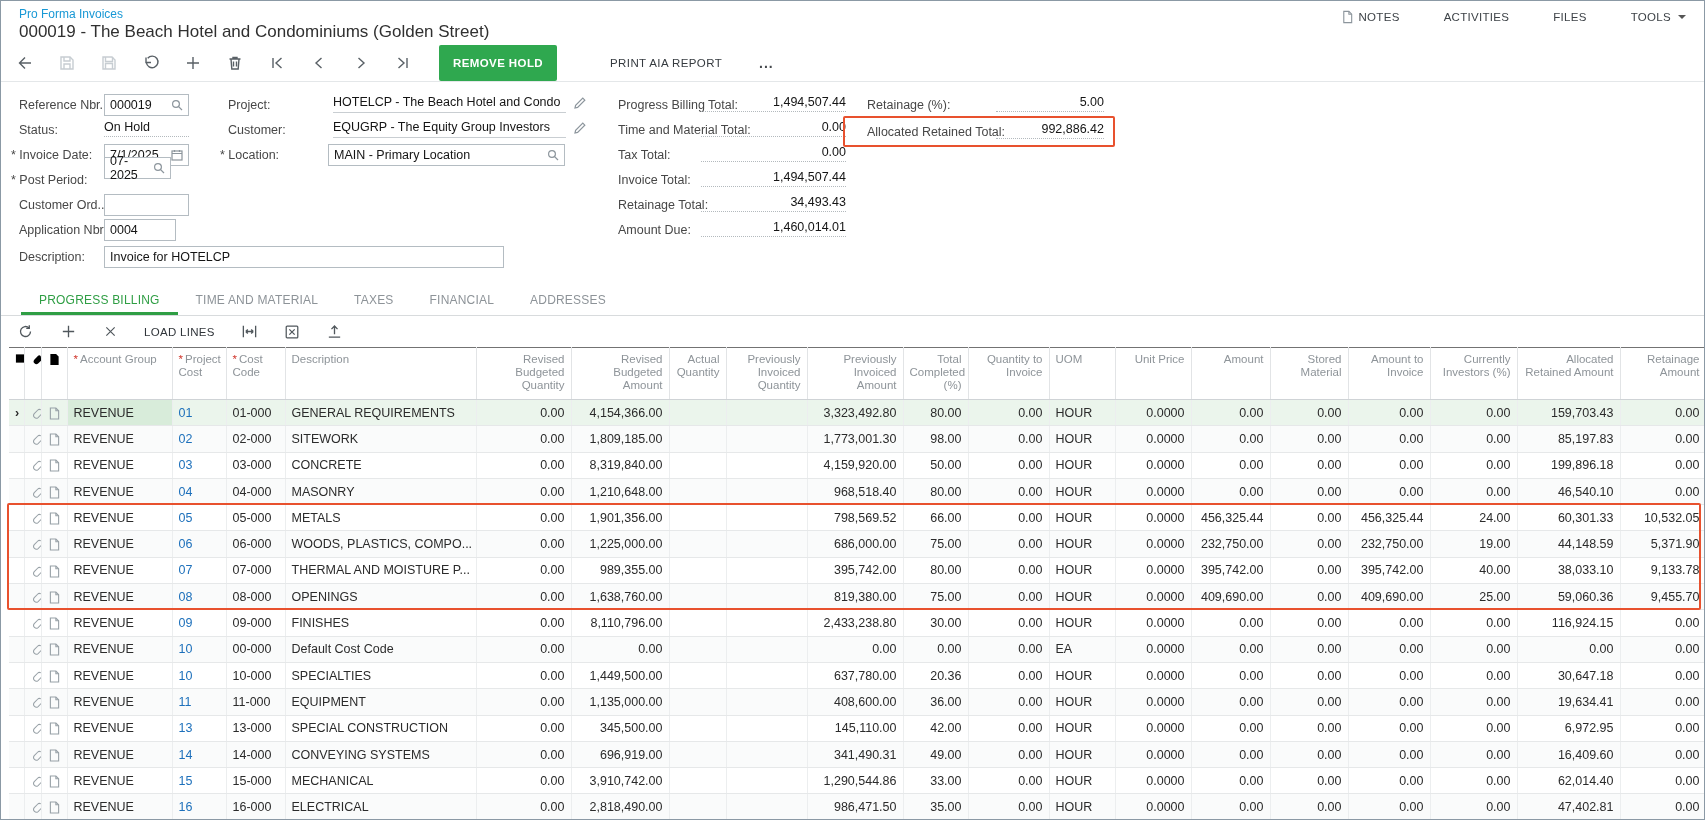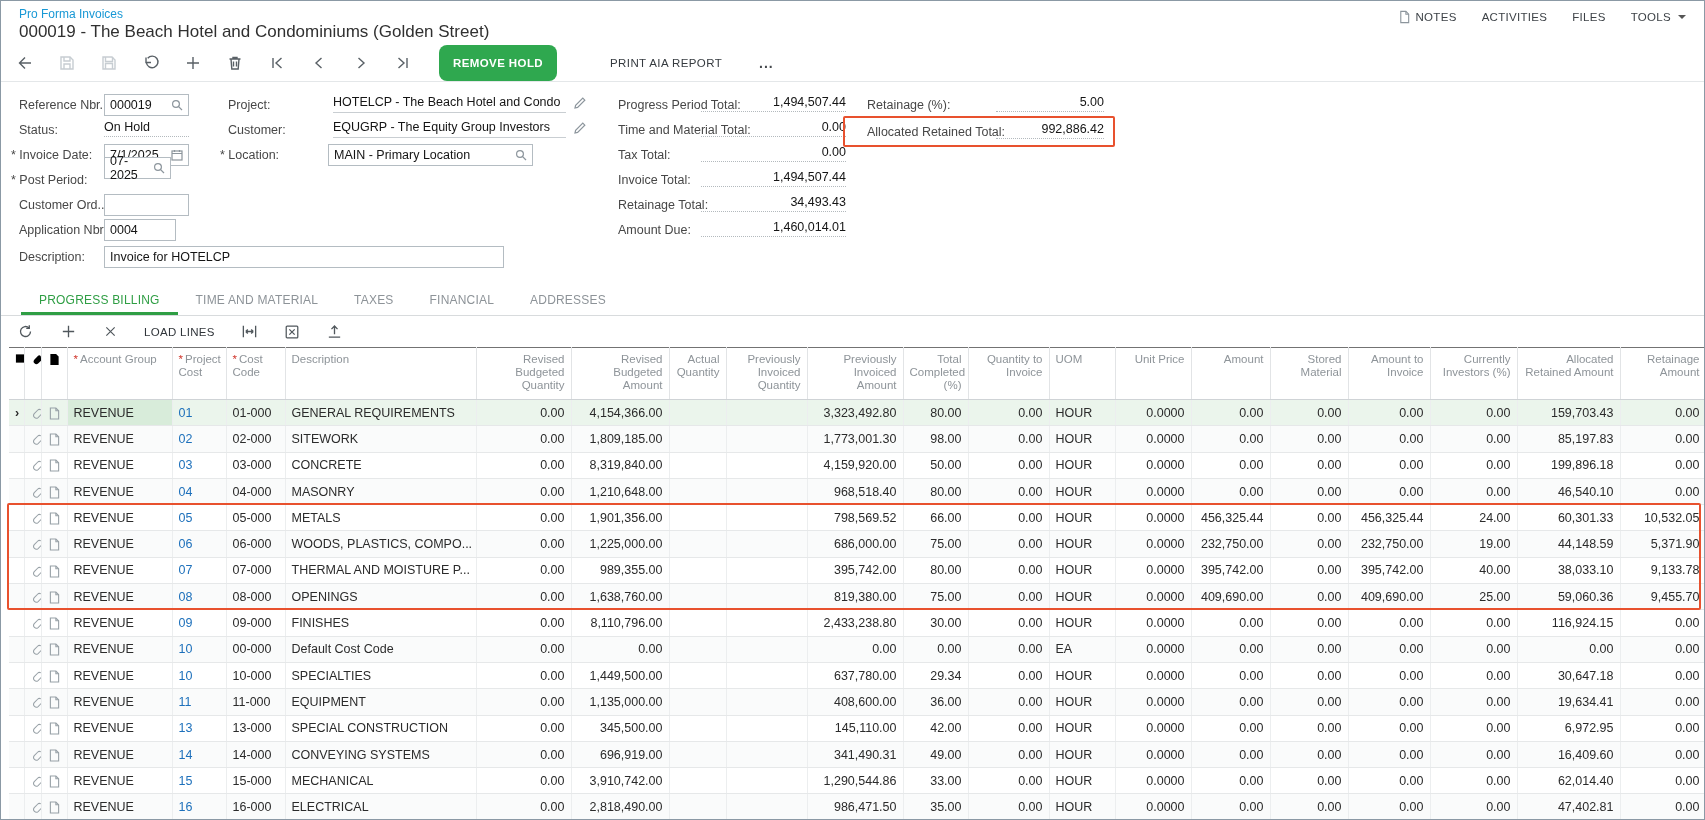--- a/index.html
+++ b/index.html
@@ -4,35 +4,35 @@
 <style>
   * { margin:0; padding:0; box-sizing:border-box; }
   html,body { background:#e9ebed; }
   .screen {
     position:relative; width:1705px; height:820px; margin:0 auto;
     background:#fff; border:1px solid #8b99a5; overflow:hidden;
     font-family:"Liberation Sans", sans-serif; color:#2b2b2b;
   }
   
   .breadcrumb { position:absolute; left:18px; top:6px; font-size:12px; color:#1898d5; cursor:pointer; }
-  .quicklinks { position:absolute; right:18px; top:9px; display:flex; gap:25px; align-items:center;
+  .quicklinks { position:absolute; right:18px; top:9px; display:flex; gap:44px; align-items:center;
                 font-size:11.5px; color:#3d4247; letter-spacing:.3px; }
   .quicklinks .ql { display:flex; align-items:center; gap:5px; cursor:pointer; }
   .caret-down { width:0; height:0; border-left:4px solid transparent; border-right:4px solid transparent;
                 border-top:4px solid #555; margin-left:2px; }
   .page-title { position:absolute; left:18px; top:21px; font-size:17px; color:#303030;text-align:right; }
 
   
   .toolbar { position:absolute; left:0; right:0; top:44px; height:37px; display:flex; align-items:center;
              padding-left:14px; gap:23px; border-bottom:1px solid #e4e7e9; background:#fff; }
   .tbtn { width:19px; height:19px; display:flex; align-items:center; justify-content:center; cursor:pointer; flex:0 0 auto; }
   .tbtn svg { stroke:#596066; fill:none; stroke-width:1.4; }
   .tbtn.disabled svg { stroke:#c7cdd2; }
   .btn-green { background:#2fa84f; color:#fff; font-size:11.5px; font-weight:bold; letter-spacing:.4px;
-               padding:12px 14px; border:none; border-radius:8px; cursor:pointer; margin-left:4px; flex:0 0 auto;}
+               padding:12px 14px; border:none; border-radius:2px; cursor:pointer; margin-left:4px; flex:0 0 auto;}
   .btn-flat { font-size:11.5px; color:#363b40; letter-spacing:.4px; margin-left:30px; cursor:pointer; background:none; border:none;
               font-family:"Liberation Sans",sans-serif; flex:0 0 auto;}
   .btn-dots { font-size:14px; font-weight:bold; color:#45494d; margin-left:14px; cursor:pointer; letter-spacing:1px; flex:0 0 auto;}
 
   
   .flabel { position:absolute; font-size:12.5px; color:#474747; white-space:nowrap; }
   .fbox { position:absolute; height:22px; border:1px solid #b4bcc2; background:#fff; display:flex; align-items:center;
           padding:0 5px; font-size:12.5px; color:#141414; }
   .fbox .boxicon { margin-left:auto; display:flex; }
   .funder { position:absolute; font-size:12.5px; color:#141414; white-space:nowrap;
@@ -210,31 +210,31 @@
   <span class="funder" style="left:332px;top:94px;width:233px">HOTELCP - The Beach Hotel and Condo</span>
   <span class="pencil" style="left:572px;top:95px"><svg class="gi" width="13" height="13" viewBox="0 0 13 13">
         <path d="M2 11l.6-2.6L9.8 1.2l2 2L4.6 10.4z"></path>
       </svg></span>
   <span class="flabel" style="left:227px;top:122px">Customer:</span>
   <span class="funder" style="left:332px;top:119px;width:233px">EQUGRP - The Equity Group Investors</span>
   <span class="pencil" style="left:572px;top:120px"><svg class="gi" width="13" height="13" viewBox="0 0 13 13">
         <path d="M2 11l.6-2.6L9.8 1.2l2 2L4.6 10.4z"></path>
       </svg></span>
   <span class="flabel" style="left:219px;top:147px">* Location:</span>
-  <div class="fbox" style="left:327px;top:143px;width:205px">
+  <div class="fbox" style="left:327px;top:143px;width:237px">
     <span>MAIN - Primary Location</span>
     <span class="boxicon">
         <svg class="gi" width="12" height="12" viewBox="0 0 12 12">
           <circle cx="5" cy="5" r="3.4"></circle>
           <path d="M7.6 7.6 11 11"></path>
         </svg>
       </span>
   </div>
 
-  <span class="flabel" style="left:617px;top:97px">Progress Period Total:</span>
+  <span class="flabel" style="left:617px;top:97px">Progress Billing Total:</span>
   <span class="fdotted" style="left:700px;top:94px;width:145px">1,494,507.44</span>
   <span class="flabel" style="left:617px;top:122px">Time and Material Total:</span>
   <span class="fdotted" style="left:700px;top:119px;width:145px">0.00</span>
   <span class="flabel" style="left:617px;top:147px">Tax Total:</span>
   <span class="fdotted" style="left:700px;top:144px;width:145px">0.00</span>
   <span class="flabel" style="left:617px;top:172px">Invoice Total:</span>
   <span class="fdotted" style="left:700px;top:169px;width:145px">1,494,507.44</span>
   <span class="flabel" style="left:617px;top:197px">Retainage Total:</span>
   <span class="fdotted" style="left:700px;top:194px;width:145px">34,493.43</span>
   <span class="flabel" style="left:617px;top:222px">Amount Due:</span>
@@ -651,21 +651,21 @@
               </svg></td>
             <td class="al c-account_group">REVENUE</td>
             <td class="al c-project_task"><a class="task-link">10</a></td>
             <td class="al c-cost_code">10-000</td>
             <td class="al c-description">SPECIALTIES</td>
             <td class="ar c-revised_budgeted_quantity">0.00</td>
             <td class="ar c-revised_budgeted_amount">1,449,500.00</td>
             <td class="ar c-actual_quantity"></td>
             <td class="ar c-previously_invoiced_quantity"></td>
             <td class="ar c-previously_invoiced_amount">637,780.00</td>
-            <td class="ar c-total_completed_pct">29.34</td>
+            <td class="ar c-total_completed_pct">20.36</td>
             <td class="ar c-quantity_to_invoice">0.00</td>
             <td class="al c-uom">HOUR</td>
             <td class="ar c-unit_price">0.0000</td>
             <td class="ar c-amount">0.00</td>
             <td class="ar c-stored_material">0.00</td>
             <td class="ar c-amount_to_invoice">0.00</td>
             <td class="ar c-currently_invoiced_pct">0.00</td>
             <td class="ar c-allocated_retained_amount">30,647.18</td>
             <td class="ar c-retainage_amount">0.00</td>
           </tr>

